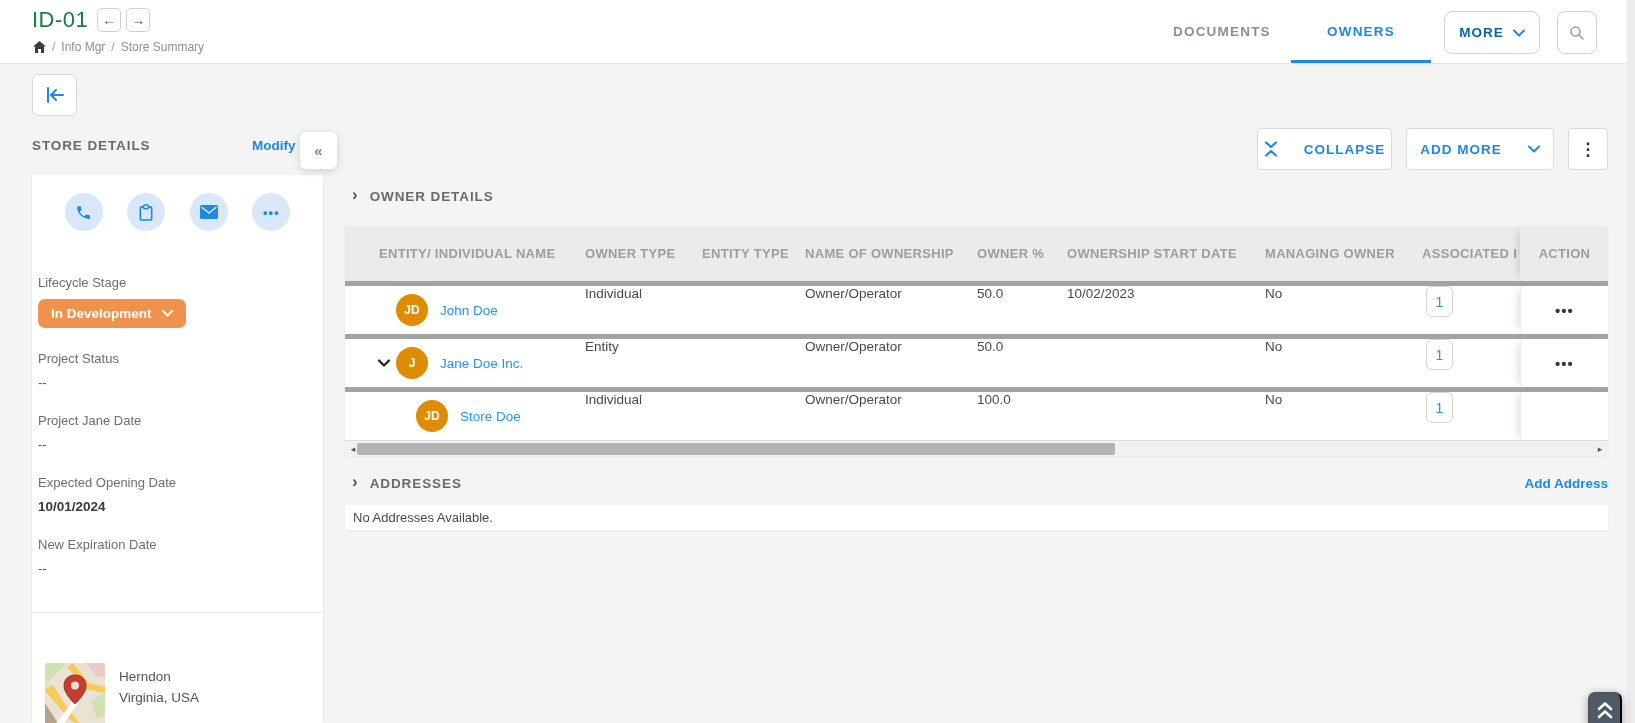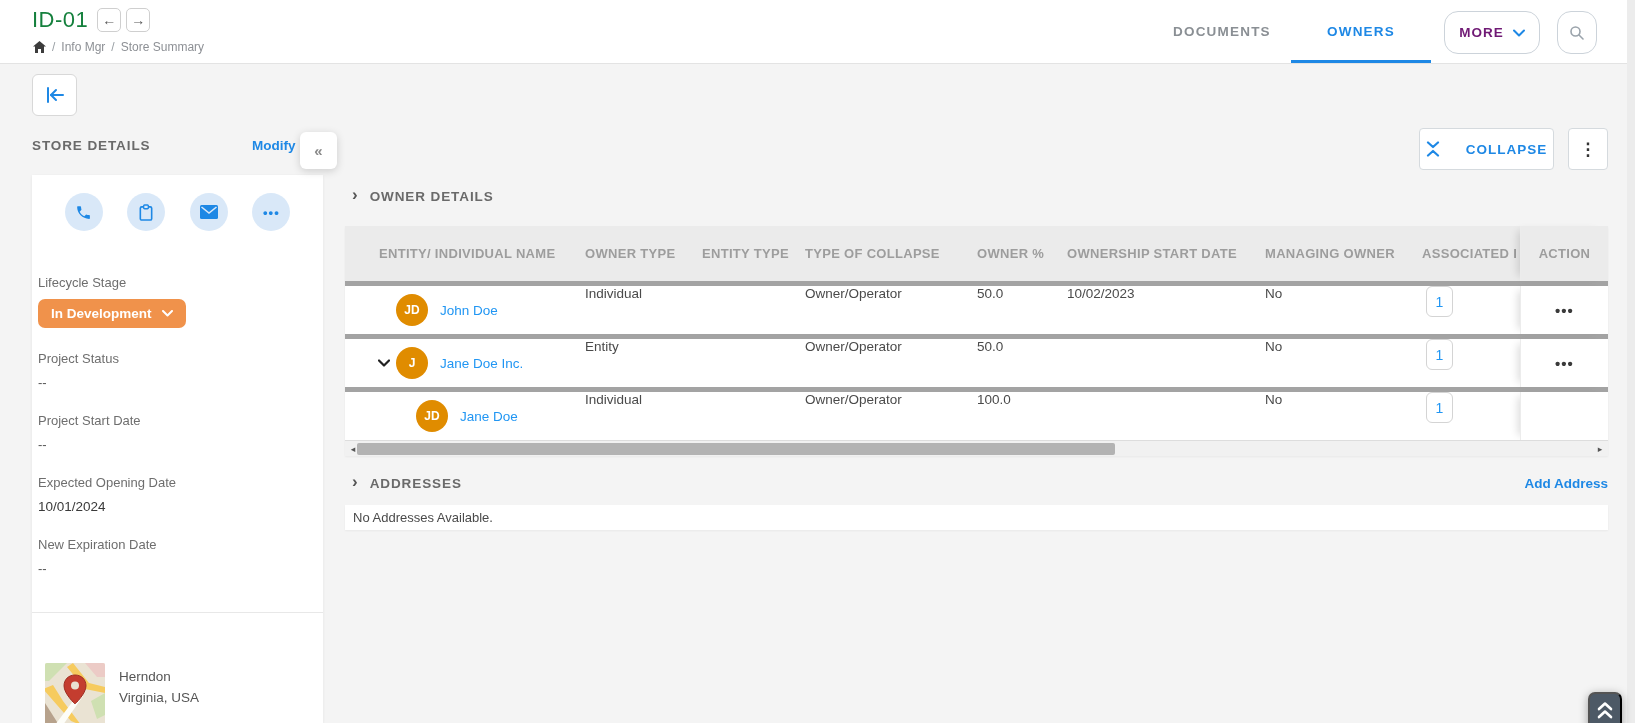--- a/index.html
+++ b/index.html
@@ -11,43 +11,43 @@
   .topbar { position:absolute; left:0; top:0; width:1635px; height:64px; background:#fff; border-bottom:1px solid #e3e3e3; z-index:5; }
   .title-row { position:absolute; left:32px; top:7px; display:flex; align-items:center; gap:5px; }
   .page-title { font-size:22px; font-weight:normal; color:#15803d; letter-spacing:.5px; margin-right:4px; }
   .nav-btn { width:24px; height:24px; border:1px solid #cfcfcf; border-radius:5px; background:#fff; color:#555;
              font-size:14px; line-height:21px; text-align:center; cursor:pointer; }
   .breadcrumb { position:absolute; left:33px; top:40px; display:flex; align-items:center; gap:6px; font-size:12px; color:#8d9095; }
   .crumb-sep { color:#9aa0a5; }
   .tab { position:absolute; top:0; height:63px; line-height:63px; font-size:13.5px; font-weight:bold; letter-spacing:1.2px; color:#8a8f94; cursor:pointer; }
   .tab.active { color:#1E88E5; text-align:center; }
   .tab.active .tab-underline { position:absolute; left:0; right:0; bottom:0; height:3px; background:#1E88E5; }
-  .hdr-btn { position:absolute; top:11px; height:43px; background:#fff; border:1px solid #ccd3da; border-radius:14px;
+  .hdr-btn { position:absolute; top:11px; height:43px; background:#fff; border:1px solid #ccd3da; border-radius:8px;
              display:flex; align-items:center; justify-content:center; gap:9px; cursor:pointer;
-             font-size:13.5px; font-weight:bold; letter-spacing:1px; color:#701a75; }
+             font-size:13.5px; font-weight:bold; letter-spacing:1px; color:#0369a1; }
   .edge-strip { position:absolute; right:0; top:0; width:8px; height:723px; background:#ececec; z-index:6; }
 
   
   .panel-collapse-btn { position:absolute; left:32px; top:74px; width:45px; height:42px; background:#fff; border:1px solid #d8d8d8;
                         border-radius:6px; display:flex; align-items:center; justify-content:center; cursor:pointer; }
   .side-head-title { position:absolute; left:32px; top:138px; font-size:13.5px; font-weight:bold; letter-spacing:.9px; color:#6a6a6a; }
   .side-modify { position:absolute; left:252px; top:138px; font-size:13.5px; font-weight:bold; color:#1E88E5; cursor:pointer; }
   .side-chip { position:absolute; left:300px; top:132px; width:37px; height:37px; background:#fff; border-radius:6px;
                box-shadow:0 2px 8px rgba(0,0,0,.16); color:#8a8a8a; font-size:15px; font-weight:bold;
                display:flex; align-items:center; justify-content:center; cursor:pointer; z-index:3; }
   .side-card { position:absolute; left:32px; top:175px; width:291px; height:548px; background:#fff;
                box-shadow:0 1px 3px rgba(0,0,0,.07); overflow:hidden; }
   .quick-icons { display:flex; justify-content:space-evenly; align-items:center; margin-top:18px; padding:0 8px; }
   .qi-circle { width:38px; height:38px; border-radius:50%; background:#d9e8f8; display:flex; align-items:center; justify-content:center; cursor:pointer; }
   .qi-dots { color:#1E88E5; font-size:13px; font-weight:bold; letter-spacing:1px; }
   .fields { padding:0 6px; margin-top:44px; }
   .fgroup { margin-bottom:23px; }
   .flabel { font-size:13px; color:#6e6e6e; margin-bottom:9px; }
   .fvalue { font-size:13px; color:#555; }
-  .fvalue.bold { font-size:13.5px; font-weight:normal; color:#3a3a3a; }
+  .fvalue.bold { font-size:13.5px; font-weight:bold; color:#3a3a3a; }
   .stage-badge { display:inline-flex; align-items:center; gap:10px; height:29px; padding:0 13px; border-radius:7px;
                  background:#F0924B; color:#fff; font-size:13.5px; font-weight:bold; cursor:pointer; }
   .card-divider { position:absolute; left:0px; right:0px; top:437px; border-top:1px solid #e8e8e8; }
   .address-head { position:absolute; left:15px; right:14px; top:456px; display:flex; justify-content:space-between; align-items:center; }
   .address-title { font-size:13px; font-weight:bold; letter-spacing:.9px; color:#8e8e8e; }
   .address-body { position:absolute; left:13px; top:488px; display:flex; gap:14px; }
   .map-thumb { width:60px; height:62px; border-radius:2px; overflow:hidden; }
   .addr-lines { padding-top:3px; font-size:13.5px; color:#555; line-height:21px; }
 
   
@@ -205,21 +205,21 @@
                 <polyline points="1,1 5.5,5.5 10,1" fill="none" stroke="#fff" stroke-width="2" stroke-linecap="round" stroke-linejoin="round"></polyline>
               </svg>
           </span>
         </div>
       </div>
       <div class="fgroup">
         <div class="flabel">Project Status</div>
         <div class="fvalue">--</div>
       </div>
       <div class="fgroup">
-        <div class="flabel">Project Start Date</div>
+        <div class="flabel">Project Jane Date</div>
         <div class="fvalue">--</div>
       </div>
       <div class="fgroup">
         <div class="flabel">Expected Opening Date</div>
         <div class="fvalue bold">10/01/2024</div>
       </div>
       <div class="fgroup">
         <div class="flabel">New Expiration Date</div>
         <div class="fvalue">--</div>
       </div>
@@ -251,36 +251,44 @@
   <div class="main-actions">
     <button class="m-btn collapse">
       <span style="display:flex;">
         <svg width="14" height="16" viewBox="0 0 14 16">
             <polyline points="2,1.5 7,6 12,1.5" fill="none" stroke="#1E88E5" stroke-width="2.2" stroke-linecap="round" stroke-linejoin="round"></polyline>
             <polyline points="2,14.5 7,10 12,14.5" fill="none" stroke="#1E88E5" stroke-width="2.2" stroke-linecap="round" stroke-linejoin="round"></polyline>
           </svg>
       </span>
       <span>COLLAPSE</span>
     </button>
+    <button class="m-btn addmore">
+      <span>ADD MORE</span>
+      <span style="display:flex;">
+        <svg width="12" height="8" viewBox="0 0 12 8">
+            <polyline points="1,1.5 6,6.5 11,1.5" fill="none" stroke="#1E88E5" stroke-width="2" stroke-linecap="round" stroke-linejoin="round"></polyline>
+          </svg>
+      </span>
+    </button>
     <button class="m-btn kebab">
       <span>⋮</span>
     </button>
   </div>
 
   <div class="section-head owner-head">
     <span class="section-chevron">›</span>
     <span class="section-title">OWNER DETAILS</span>
   </div>
 
   <div class="owner-table">
     <div class="thead">
       <div class="c1">ENTITY/ INDIVIDUAL NAME</div>
       <div class="c2">OWNER TYPE</div>
       <div class="c3">ENTITY TYPE</div>
-      <div class="c4">TYPE OF COLLAPSE</div>
+      <div class="c4">NAME OF OWNERSHIP</div>
       <div class="c5">OWNER %</div>
       <div class="c6">OWNERSHIP START DATE</div>
       <div class="c7">MANAGING OWNER</div>
       <div class="c8">ASSOCIATED I</div>
       <div class="c9">ACTION</div>
     </div>
 
     <div class="trow">
       <div class="c1 namecell">
         <span class="row-chevron-slot"></span>
@@ -319,21 +327,21 @@
       <div class="c9">
           <span class="row-ellipsis">•••</span>
         </div>
     </div>
 
     <div class="trow">
       <div class="c1 namecell">
         <span class="row-chevron-slot"></span>
         <span class="child-indent"></span>
         <span class="avatar">JD</span>
-        <a class="name-link">Jane Doe</a>
+        <a class="name-link">Store Doe</a>
       </div>
       <div class="c2">Individual</div>
       <div class="c3"></div>
       <div class="c4">Owner/Operator</div>
       <div class="c5">100.0</div>
       <div class="c6"></div>
       <div class="c7">No</div>
       <div class="c8"><span class="assoc-badge">1</span></div>
       <div class="c9"></div>
     </div>

